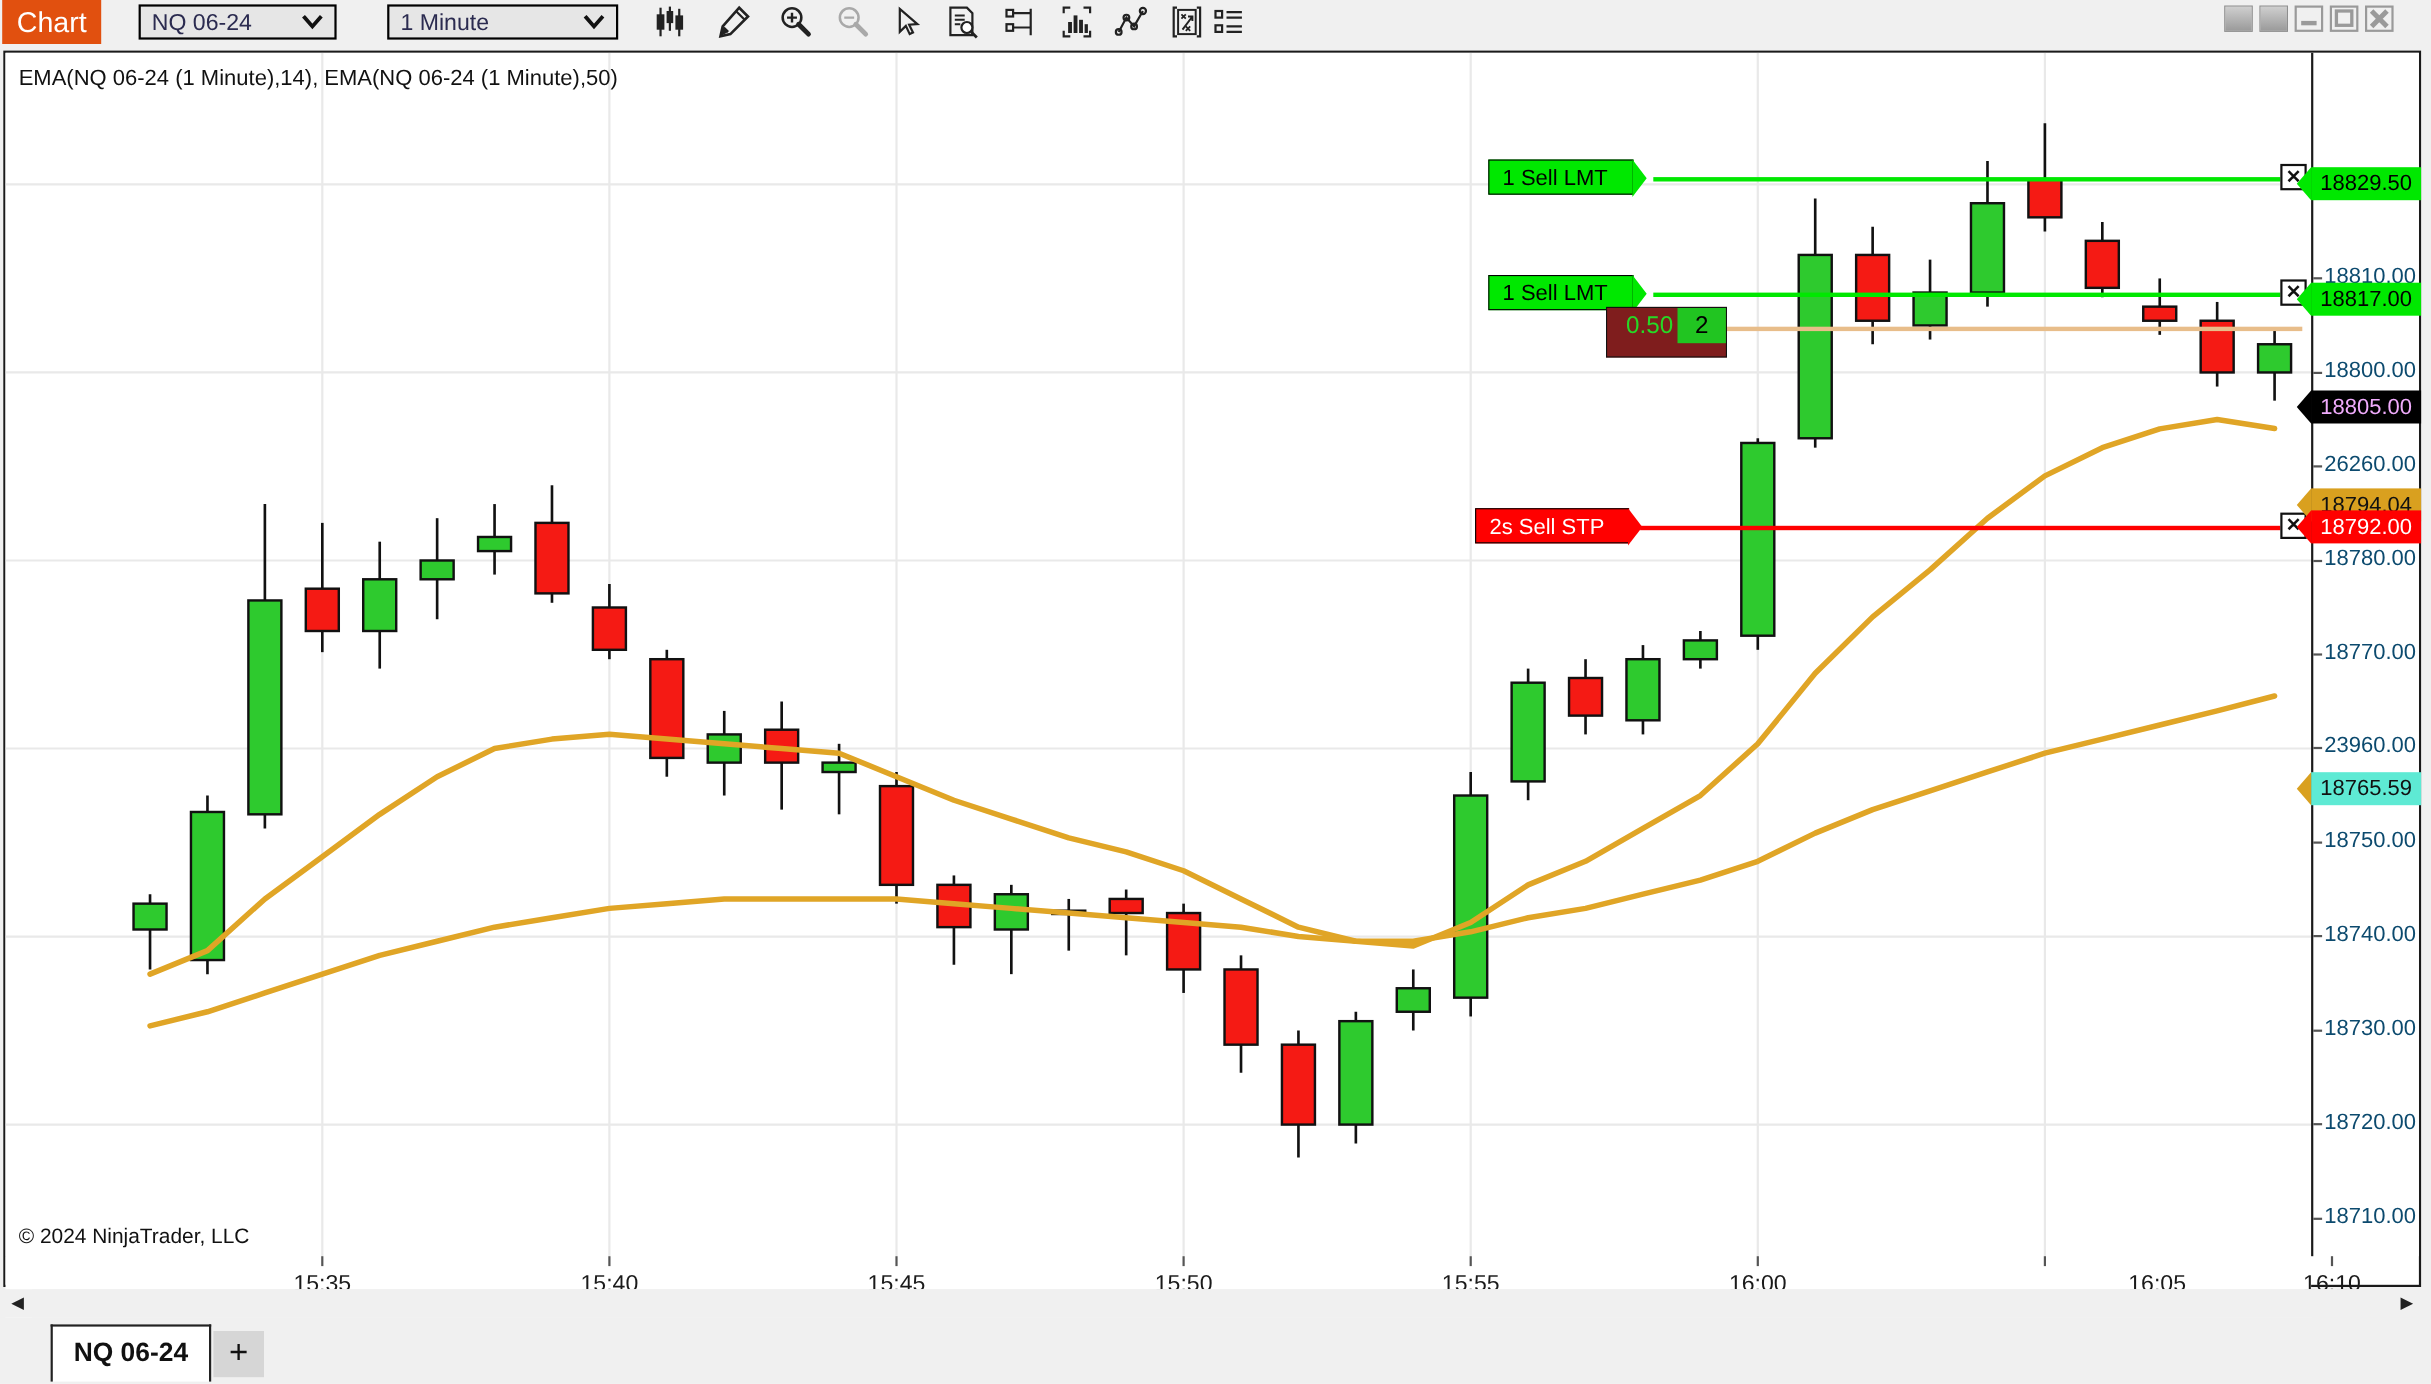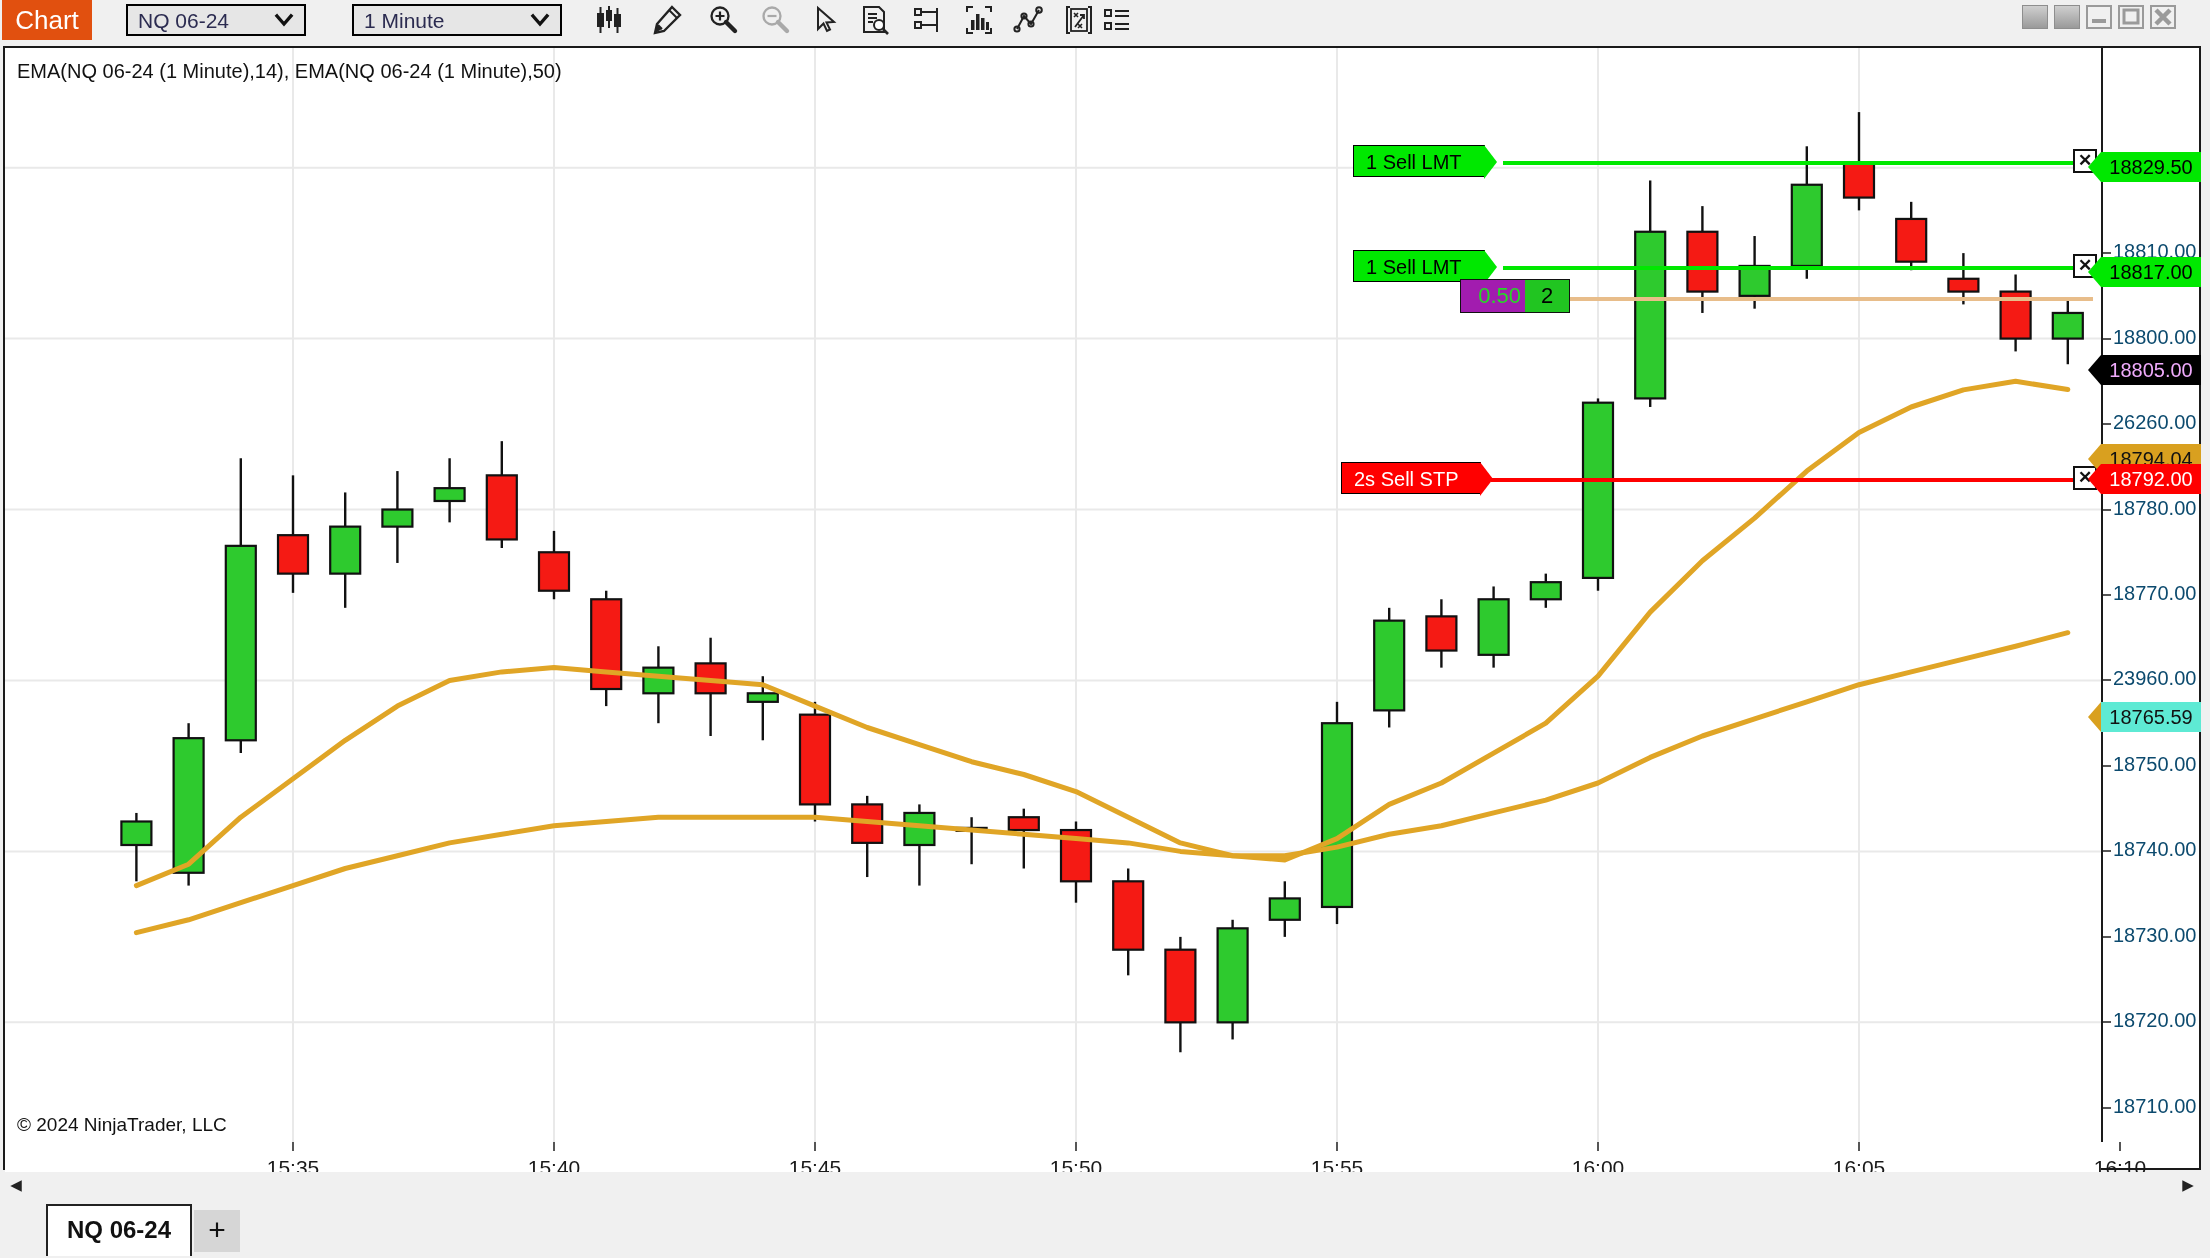--- a/index.html
+++ b/index.html
@@ -88,21 +88,21 @@
     content:"";position:absolute;right:-13px;top:-1px;width:0;height:0;
     border-top:17px solid transparent;border-bottom:17px solid transparent;
   }
   .ocancel{
     position:absolute;width:24px;height:24px;background:#fff;border:2px solid #111;
     box-sizing:border-box;font-size:17px;font-weight:bold;line-height:20px;
     text-align:center;color:#111;
   }
 
   
-  .pnlbox{position:absolute;height:34px;background:#a21caf;border:1px solid #111;box-sizing:border-box;}
+  .pnlbox{position:absolute;height:46px;background:#7f1d1d;border:1px solid #111;box-sizing:border-box;}
   .pnlval{position:absolute;right:48px;top:3px;font-size:22px;color:#26d926;}
   .pnlqty{position:absolute;right:0px;top:0px;width:44px;height:32px;background:#21c521;
           color:#000;font-size:22px;text-align:center;line-height:32px;}
 
   .gridline{position:absolute;background:#e9e9e9;}
 </style>
 <style>[data-name="order-sell-limit-18829-label"]:after{border-left:13px solid #00e800;}
 [data-name="order-sell-limit-18817-label"]:after{border-left:13px solid #00e800;}
 [data-name="order-sell-stop-18792-label"]:after{border-left:13px solid #ff0000;}</style></head>
 <body>
@@ -432,21 +432,21 @@
         <div class="xlab" data-name="time-axis-label" style="left: 549px;">15:40</div>
         <div class="gridline" data-name="time-axis-tick" style="left: 548px; top: 0px; width: 2px; height: 9px; background: rgb(85, 85, 85);"></div>
         <div class="xlab" data-name="time-axis-label" style="left: 810px;">15:45</div>
         <div class="gridline" data-name="time-axis-tick" style="left: 809px; top: 0px; width: 2px; height: 9px; background: rgb(85, 85, 85);"></div>
         <div class="xlab" data-name="time-axis-label" style="left: 1071px; text-align: right;">15:50</div>
         <div class="gridline" data-name="time-axis-tick" style="left: 1070px; top: 0px; width: 2px; height: 9px; background: rgb(85, 85, 85);"></div>
         <div class="xlab" data-name="time-axis-label" style="left: 1332px;">15:55</div>
         <div class="gridline" data-name="time-axis-tick" style="left: 1331px; top: 0px; width: 2px; height: 9px; background: rgb(85, 85, 85);"></div>
         <div class="xlab" data-name="time-axis-label" style="left: 1593px;">16:00</div>
         <div class="gridline" data-name="time-axis-tick" style="left: 1592px; top: 0px; width: 2px; height: 9px; background: rgb(85, 85, 85);"></div>
-        <div class="xlab" data-name="time-axis-label" style="left: 1854px;">16:05</div>
+        <div class="xlab" data-name="time-axis-label" style="left: 1956px;">16:05</div>
         <div class="gridline" data-name="time-axis-tick" style="left: 1853px; top: 0px; width: 2px; height: 9px; background: rgb(85, 85, 85);"></div>
         <div class="xlab" data-name="time-axis-label" style="left: 2115px;">16:10</div>
         <div class="gridline" data-name="time-axis-tick" style="left: 2114px; top: 0px; width: 2px; height: 9px; background: rgb(85, 85, 85);"></div>
       </div>
   </div>
 
   <div class="hscroll" data-name="horizontal-scrollbar">
     <div class="hs-arrow" style="left:0" data-name="scroll-left-arrow">◀</div>
     <div class="hs-track" data-name="scrollbar-track"></div>
     <div class="hs-arrow" style="right:0" data-name="scroll-right-arrow">▶</div>

